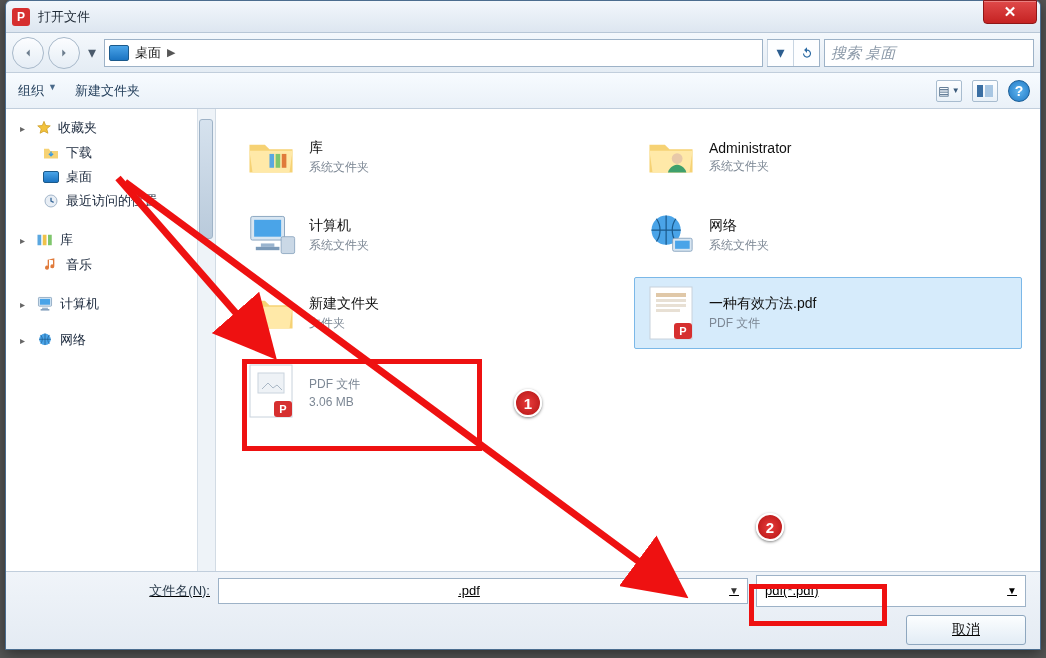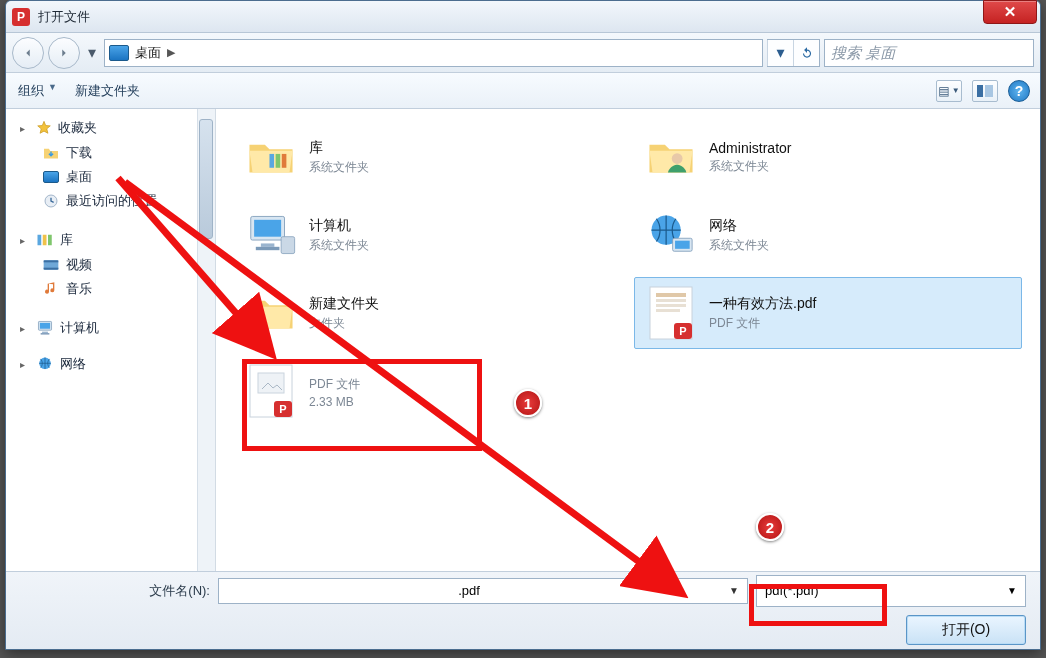--- a/index.html
+++ b/index.html
@@ -121,21 +121,21 @@
   color:#fff; font-weight:bold; display:flex; align-items:center; justify-content:center;
   font-size:15px; pointer-events:none;
 }
 
 
 .footer {
   height: 78px; background: linear-gradient(#f0f4f9,#e4ebf3);
   border-top:1px solid #c1cedc; padding: 8px 14px 10px 14px;
   display:flex; flex-direction:column; gap:8px; justify-content:center;
 }
-.fn-row { display:flex; align-items:center; gap:8px; }
+.fn-row { display:flex; align-items:center; gap:8px;text-decoration:underline; }
 .fn-label { width:190px; text-align:right; font-size:13px; color:#2a3a4a; }
 .fn-input { flex:1; height:26px; border:1px solid #9db2c7; background:#fff; display:flex; align-items:center; padding:0 8px; font-size:13px; }
 .fn-input .dd { margin-left:auto; font-size:10px; color:#333; }
 .type-sel { width:270px; height:32px; border:1px solid #9db2c7; background:#fff; display:flex; align-items:center; padding:0 8px; font-size:13px;}
 .type-sel .dd { margin-left:auto; font-size:10px;}
 .btnrow { display:flex; gap:14px; margin-left:auto; }
 .winbtn {
   width:120px; height:30px; border:1px solid #8ea7bf;
   background:linear-gradient(#fcfeff,#e2ecf5);
   font-size:14px; color:#111; display:flex; align-items:center; justify-content:center;
@@ -260,30 +260,20 @@
           <span class="chev">▸</span>
           <svg width="18" height="16" viewBox="0 0 24 20">
               <rect x="2" y="3" width="5" height="14" fill="#5aa7e0"></rect>
               <rect x="9" y="3" width="5" height="14" fill="#f0c24a"></rect>
               <rect x="16" y="3" width="5" height="14" fill="#7fc66c"></rect>
             </svg>
           <span>库</span>
         </div>
         <div class="tree-item">
           <span class="ficon">
-              <svg width="16" height="14" viewBox="0 0 24 20">
-                <rect x="1" y="3" width="22" height="14" fill="#6fa8d8" rx="2"></rect>
-                <rect x="1" y="3" width="22" height="3" fill="#3b6fa3"></rect>
-                <rect x="1" y="14" width="22" height="3" fill="#3b6fa3"></rect>
-              </svg>
-            </span>
-          <span>视频</span>
-        </div>
-        <div class="tree-item">
-          <span class="ficon">
               <svg width="14" height="16" viewBox="0 0 20 24">
                 <path d="M7 4v12a3 3 0 11-2-2.8V4l10-2v12a3 3 0 11-2-2.8V5z" fill="#e07a3a"></path>
               </svg>
             </span>
           <span>音乐</span>
         </div>
       </div>
 
       <div class="tree-group">
         <div class="tree-head">
@@ -413,21 +403,21 @@
                 <rect x="2" y="2" width="42" height="52" fill="#fff" stroke="#c8d2dc"></rect>
                 <rect x="10" y="10" width="26" height="20" fill="#eef2f6" stroke="#cad4de"></rect>
                 <path d="M14 26l6-6 5 5 4-3 5 5" stroke="#aab8c6" fill="none"></path>
                 <rect x="26" y="38" width="18" height="16" rx="3" fill="#d62f2f"></rect>
                 <text x="35" y="50" fill="#fff" font-size="11" font-weight="bold" text-anchor="middle">P</text>
               </svg>
           </div>
           <div class="lines">
             <div class="t1"></div>
             <div class="t2">PDF 文件</div>
-            <div class="t2">2.33 MB</div>
+            <div class="t2">3.06 MB</div>
           </div>
         </div>
       </div>
     </div>
   </div>
 
   <div class="footer">
     <div class="fn-row">
       <div class="fn-label">文件名(N):</div>
       <div class="fn-input">
@@ -435,22 +425,22 @@
         <span class="dd">▼</span>
       </div>
       <div class="type-sel">
         <span>pdf(*.pdf)</span>
         <span class="dd">▼</span>
       </div>
     </div>
     <div class="fn-row">
       <div style="flex:1"></div>
       <div class="btnrow">
-        <div class="winbtn primary">
-          <span>打开(O)</span>
+        <div class="winbtn">
+          <span>取消</span>
         </div>
       </div>
     </div>
   </div>
 
   <div class="redbox" style="left:236px; top:358px; width:240px; height:92px;"></div>
   <div class="redbox" style="left:743px; top:583px; width:138px; height:42px;"></div>
   <div class="badge" style="left:508px; top:388px;">1</div>
   <div class="badge" style="left:750px; top:512px;">2</div>
 </div>

